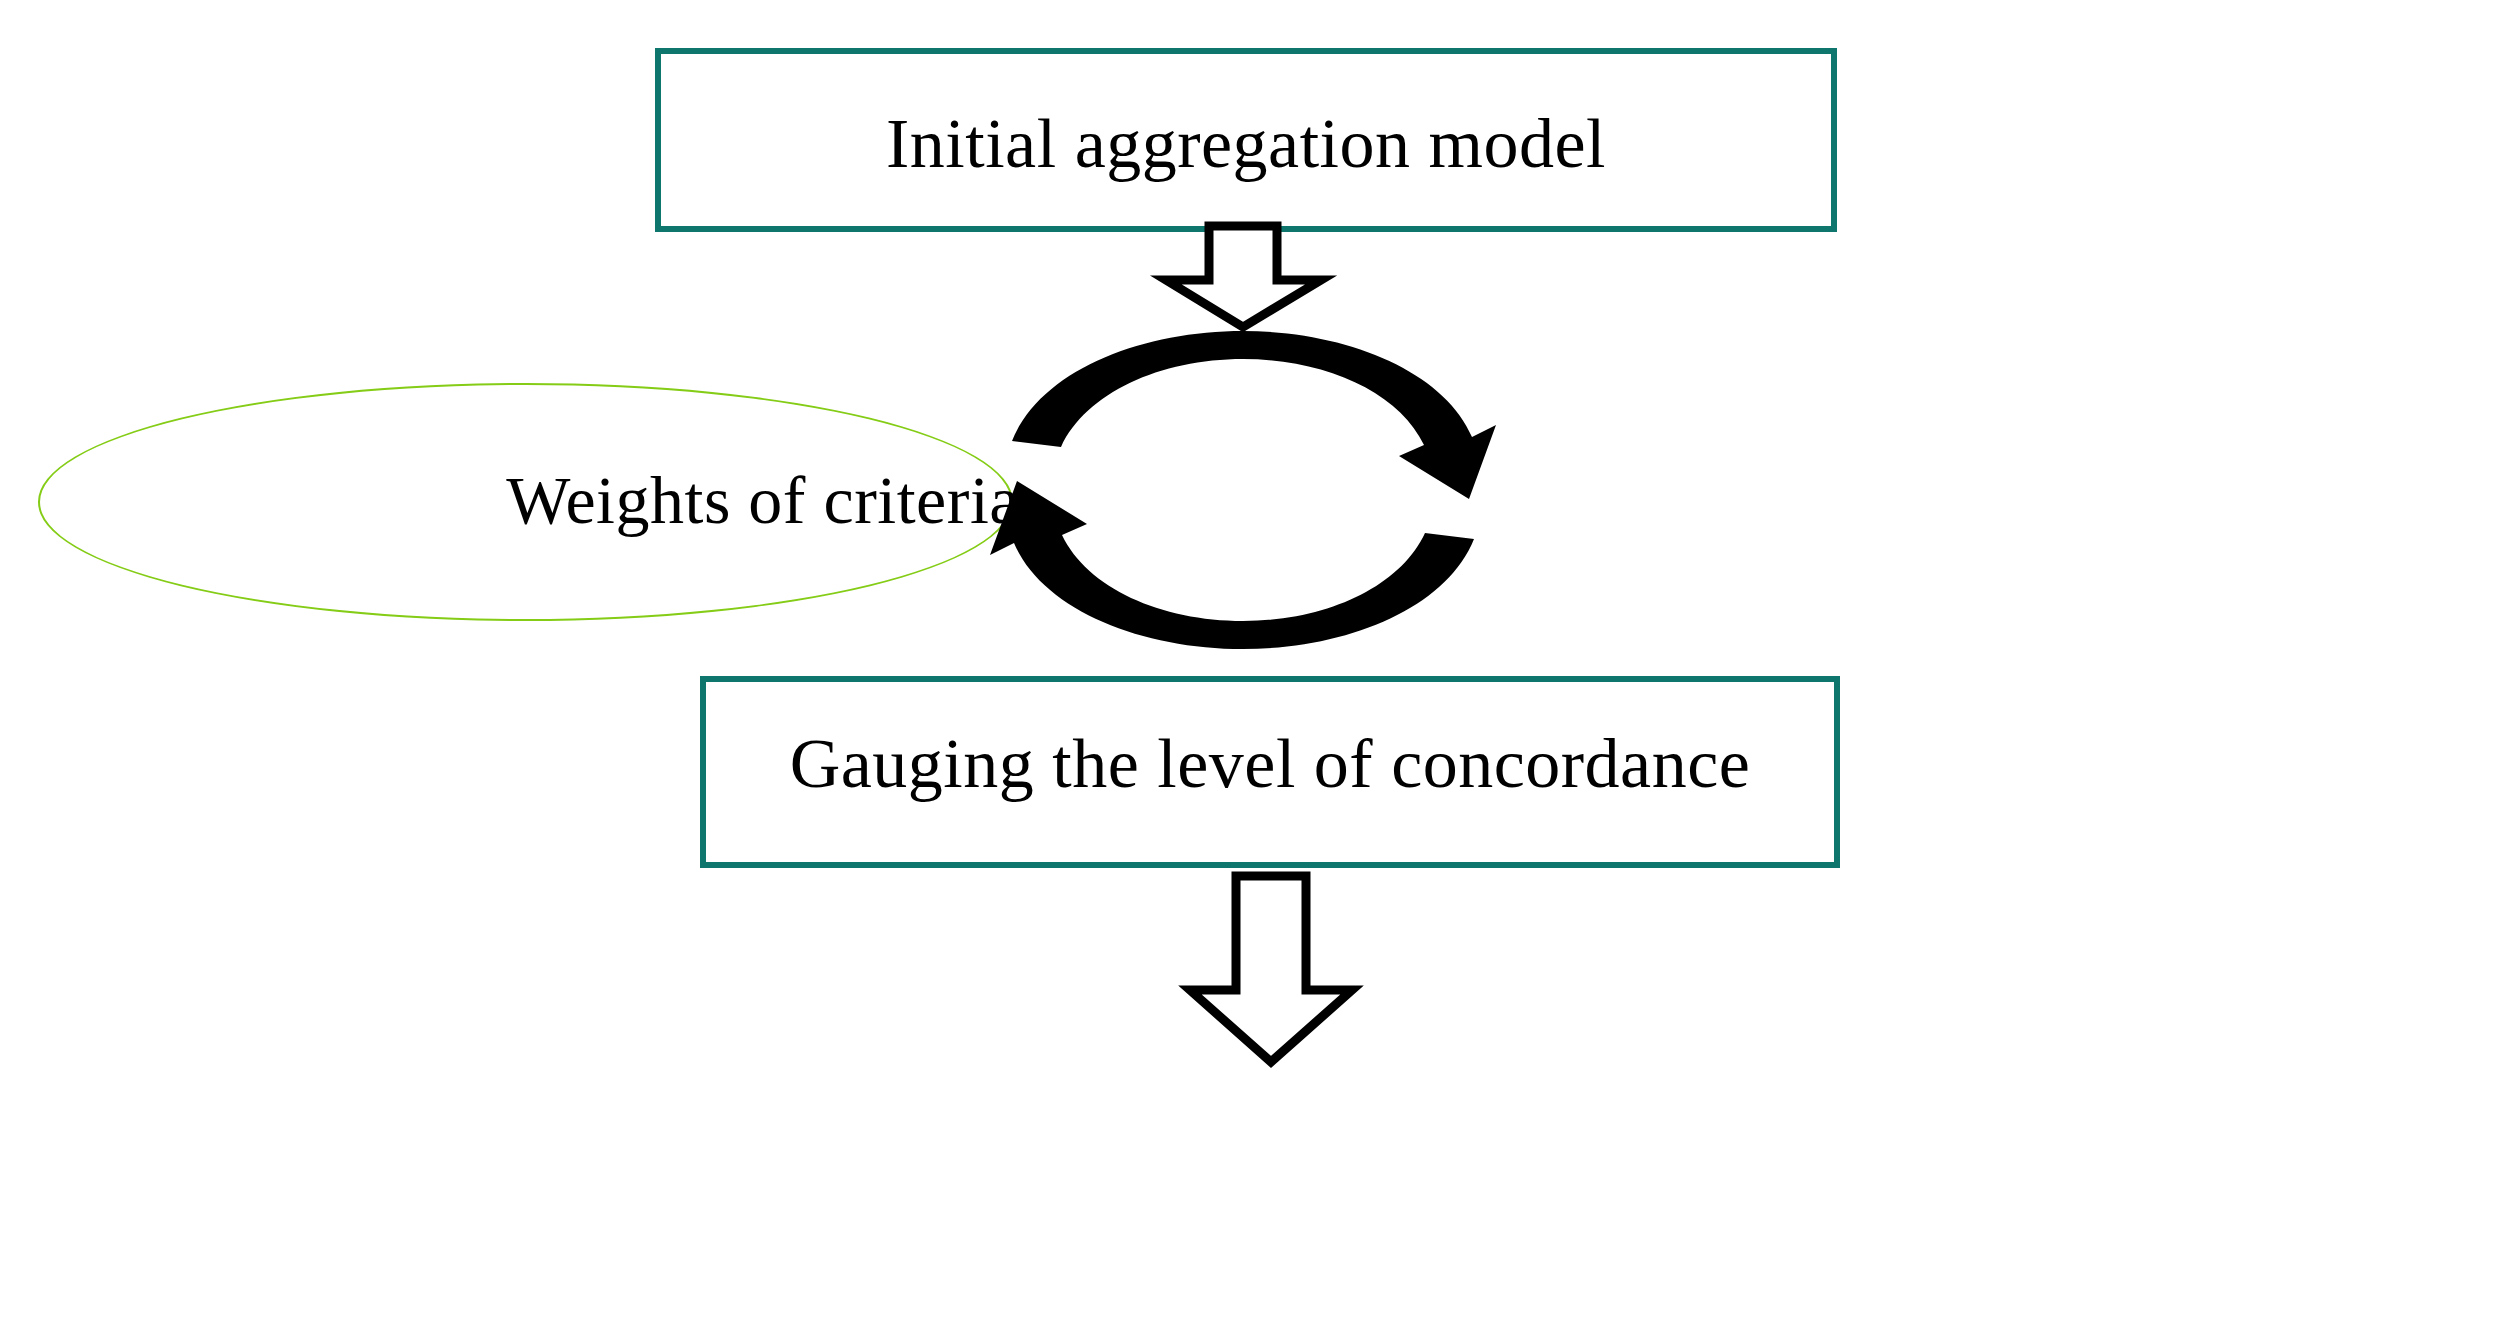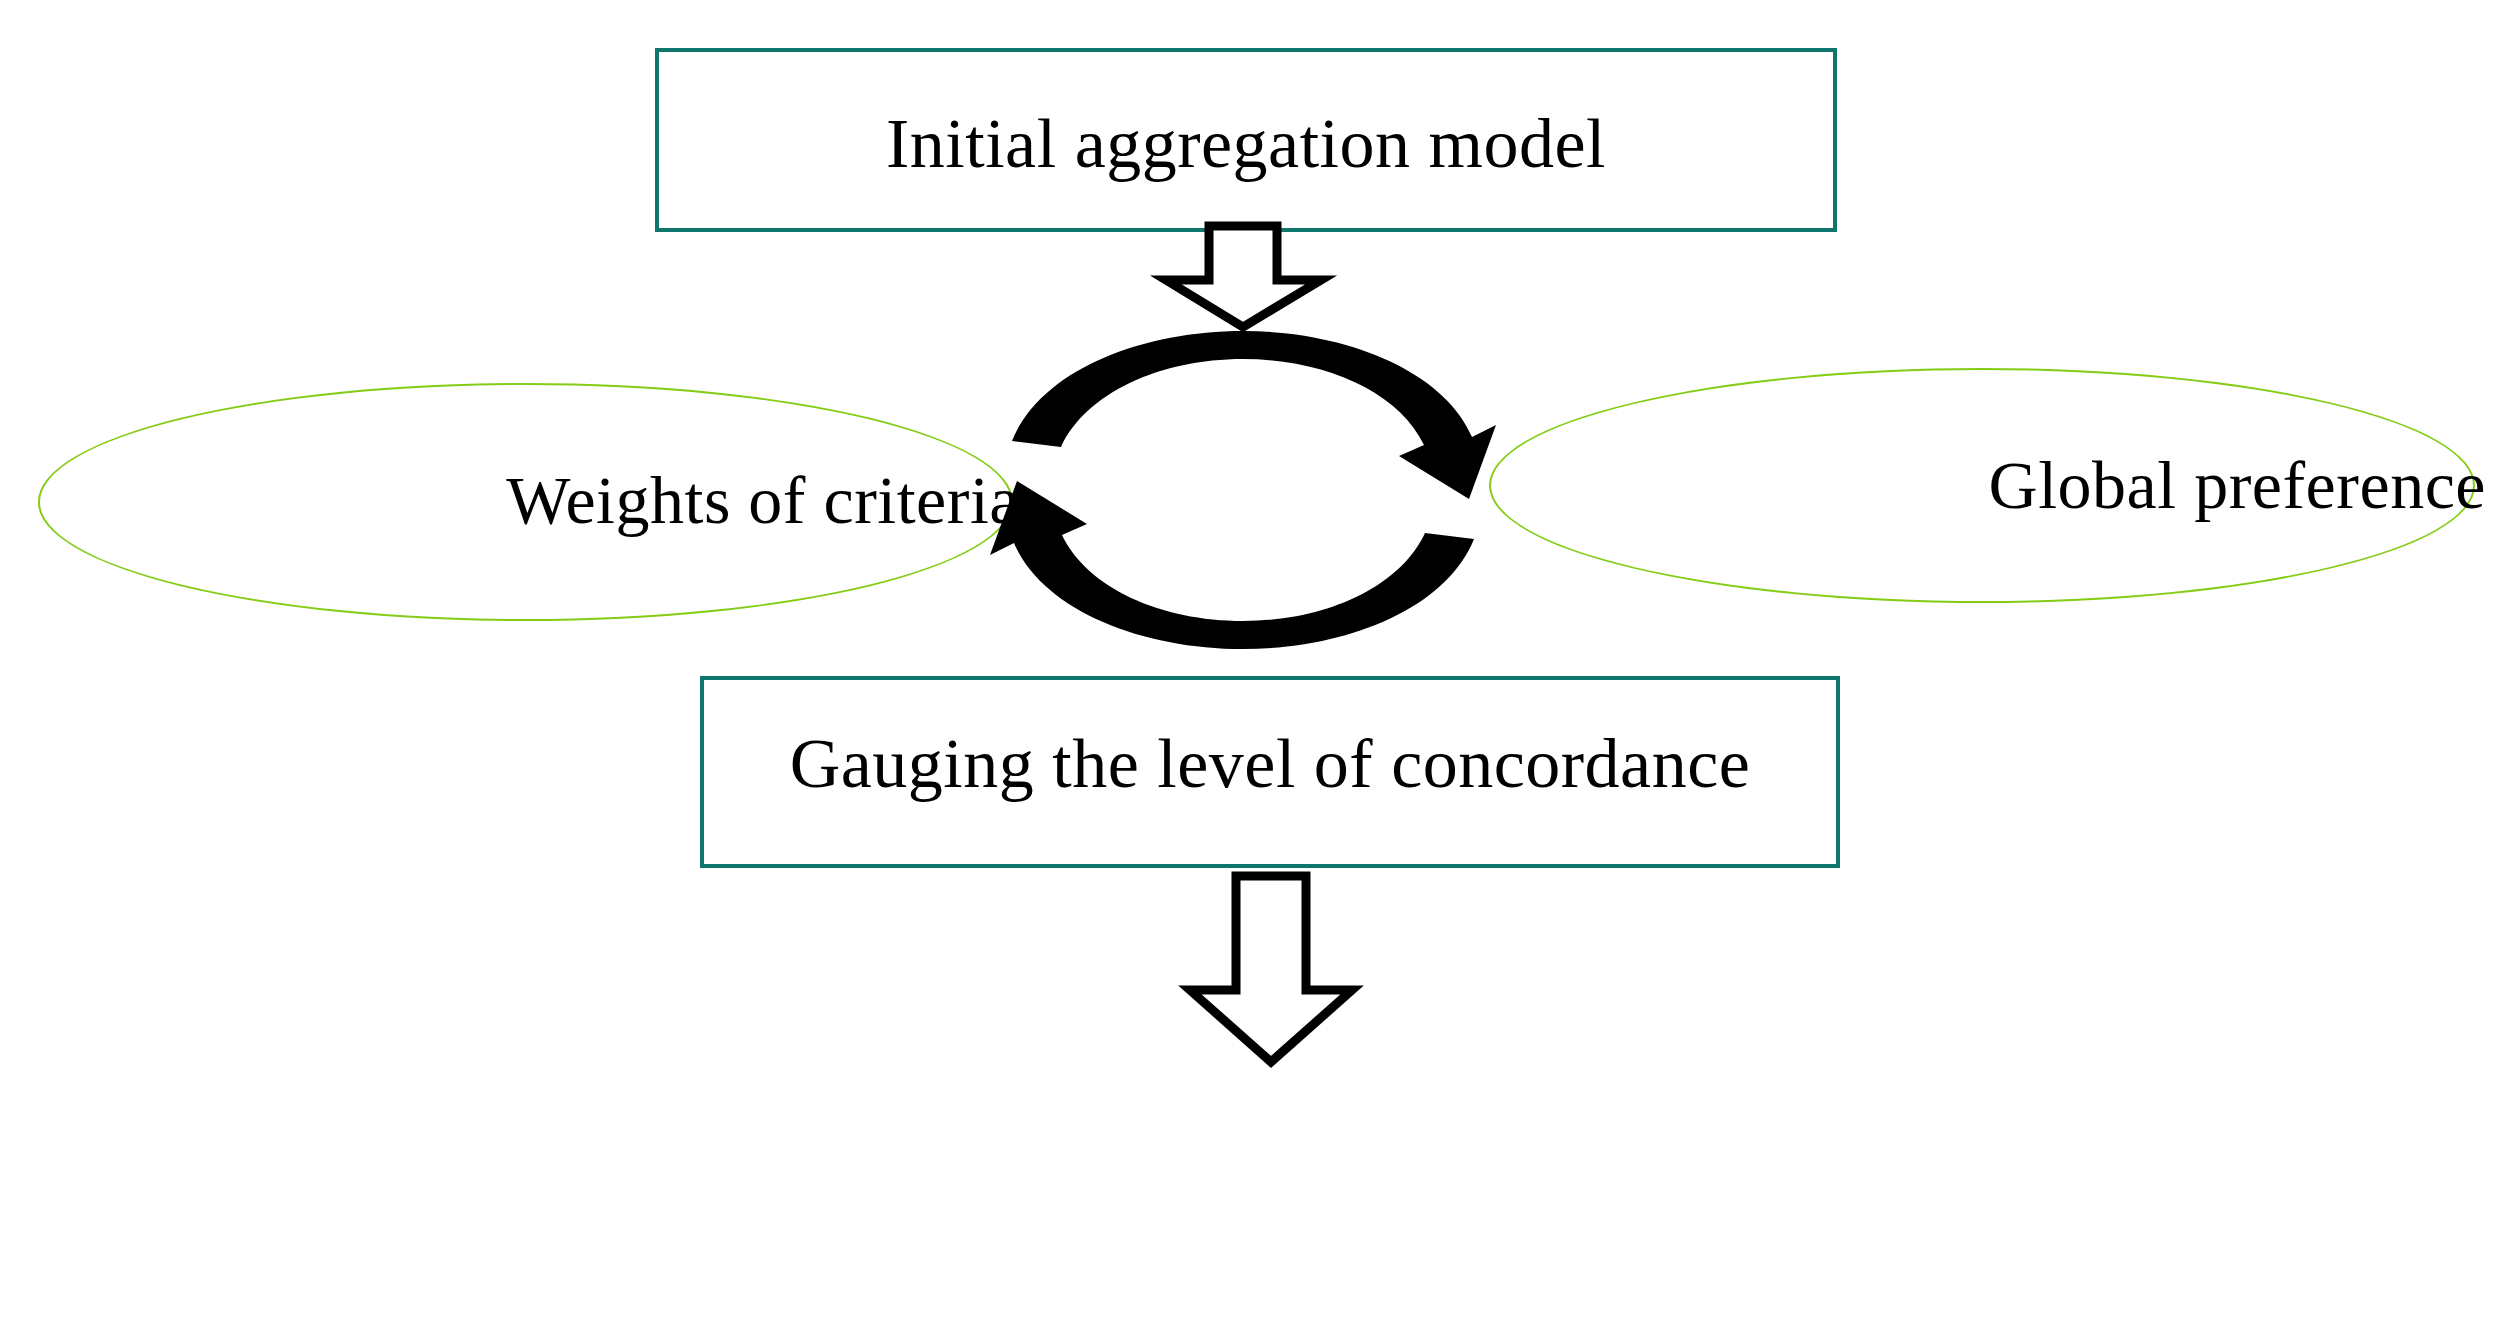--- a/index.html
+++ b/index.html
@@ -16,21 +16,21 @@
     width: 2505px;
     height: 1322px;
     background: #ffffff;
     overflow: hidden;
   }
   
   .node-box {
     position: absolute;
     box-sizing: border-box;
     background: #ffffff;
-    border: 4px solid #0f766e;
+    border: 6px solid #0f766e;
     display: flex;
     align-items: center;
     justify-content: center;
   }
   .node-box .node-label {
     color: #000000;
     white-space: pre;
     text-align: center;
     line-height: 1.05;
     letter-spacing: 0.5px;
@@ -127,23 +127,20 @@
 <div id="diagram-root">
 
   <div class="node-box" id="box-initial-model">
     <span class="node-label">Initial aggregation model</span>
   </div>
 
   <div class="node-ellipse" id="ellipse-weights-of-criteria">
     <span class="node-label">Weights of criteria</span>
   </div>
 
-  <div class="node-ellipse" id="ellipse-global-preference">
-    <span class="node-label">Global preference</span>
-  </div>
 
   <div class="node-box" id="box-gauging">
     <span class="node-label">Gauging the level of concordance</span>
   </div>
 
 
   <svg id="arrow-layer" viewBox="0 0 2505 1322" xmlns="http://www.w3.org/2000/svg">
 
     <g>
       <path class="block-arrow-outline" d="M 1209,226

